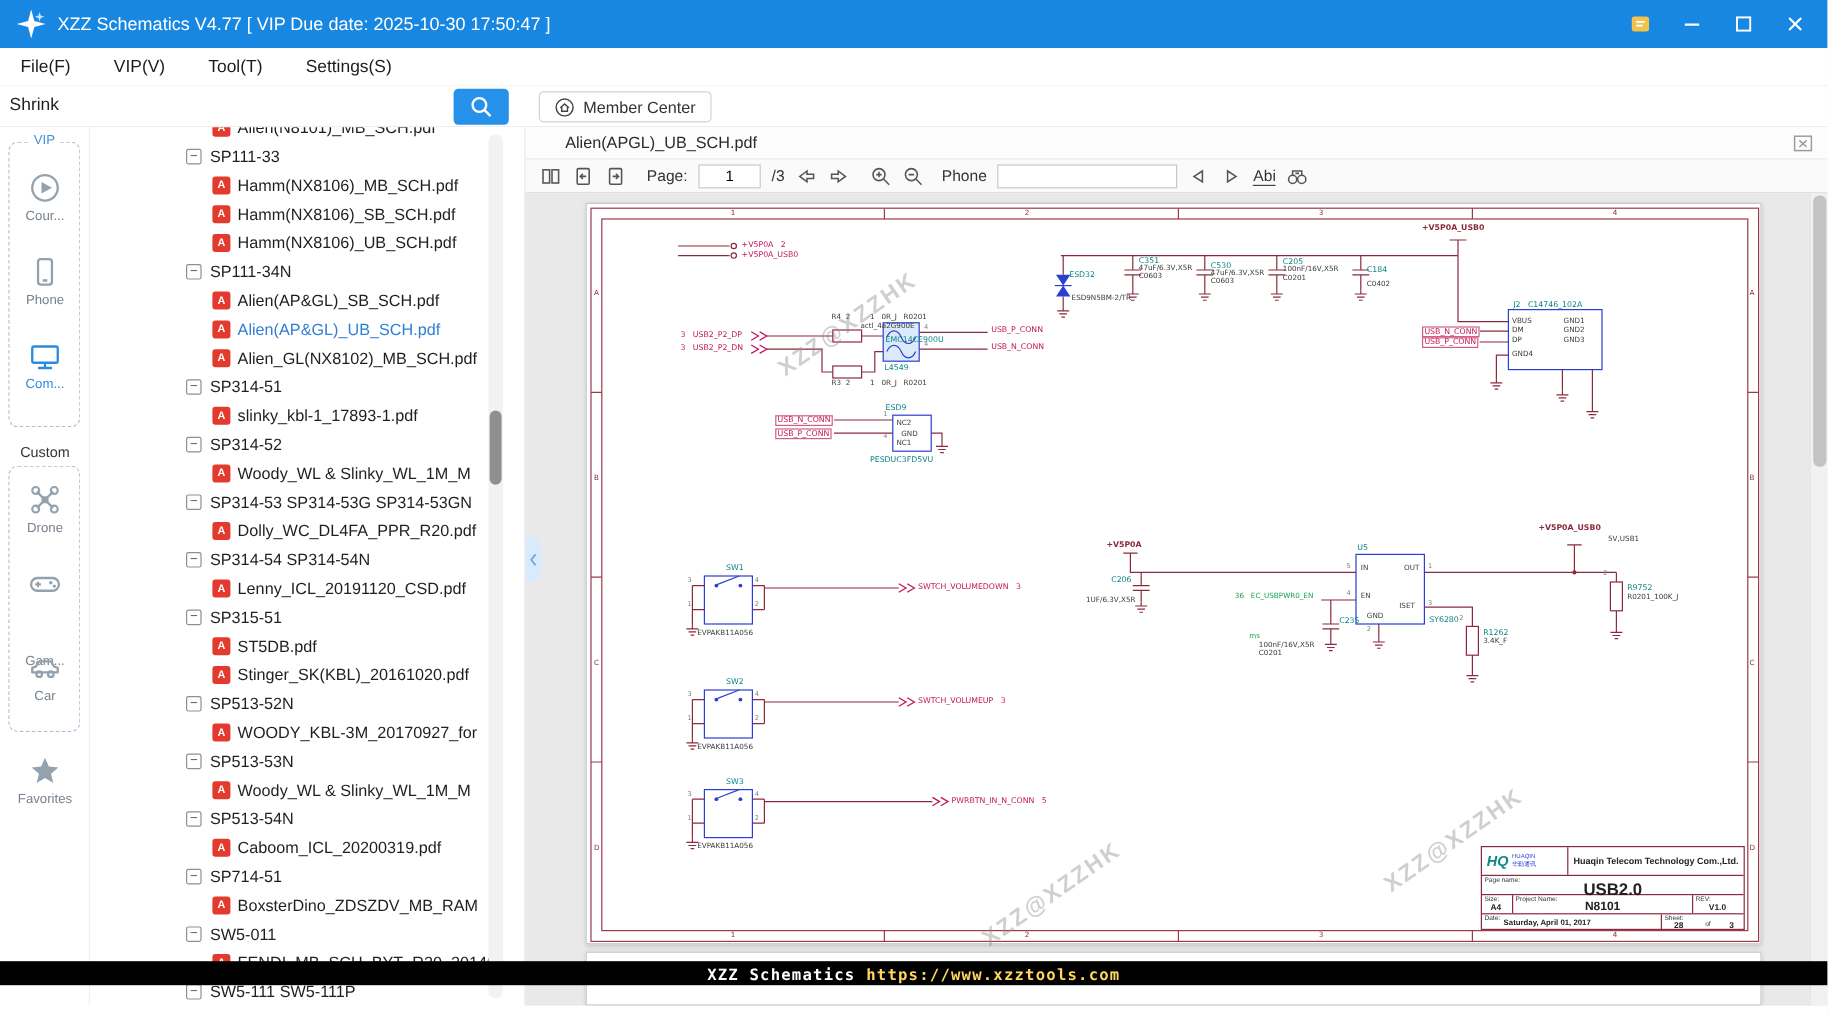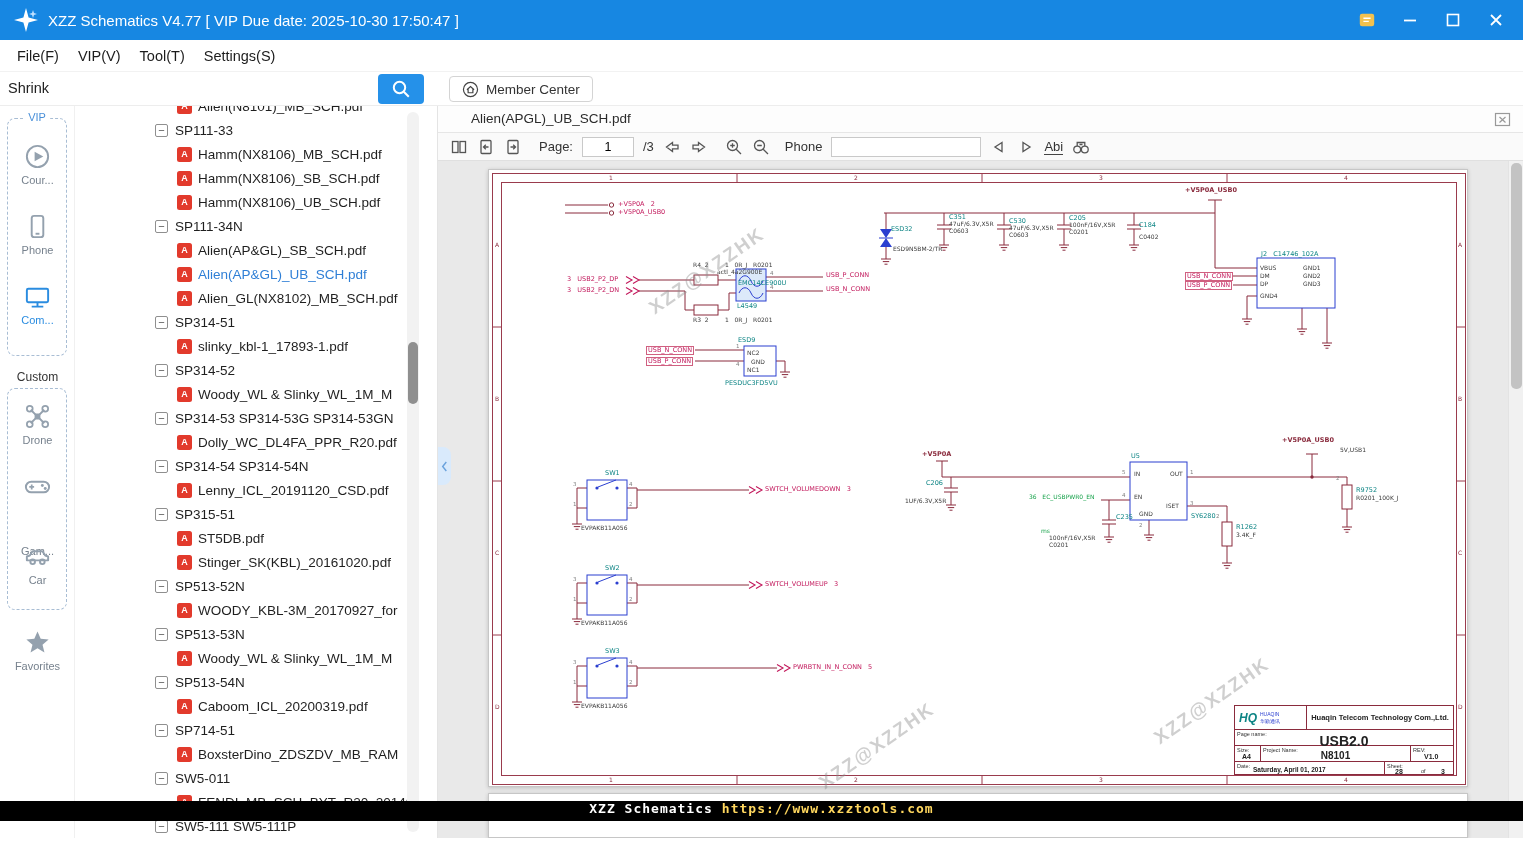--- a/index.html
+++ b/index.html
@@ -11,21 +11,21 @@
   .titlebar{position:absolute;left:0;top:0;width:100%;height:40px;background:#1787e2;
     display:flex;align-items:center;color:#fff;}
   .app-logo{width:26px;height:26px;margin-left:13px;flex:none;}
   .titlebar .title{margin-left:9px;font-size:15px;}
   .win-controls{margin-left:auto;display:flex;align-items:center;gap:24px;padding-right:18px;}
   .winbtn{width:19px;height:19px;display:flex;align-items:center;justify-content:center;}
   .winbtn svg{width:18px;height:18px;}
 
   
   .menubar{position:absolute;left:0;top:40px;width:100%;height:32px;background:#fff;
-    display:flex;align-items:center;gap:19px;padding-left:17px;font-size:14.5px;color:#1c1c1c;
+    display:flex;align-items:center;gap:36px;padding-left:17px;font-size:14.5px;color:#1c1c1c;
     border-bottom:1px solid #f2f2f2;}
 
   
   .toprow{position:absolute;left:0;top:72px;width:100%;height:34px;background:#fff;border-bottom:1px solid #ededed;}
   .shrink{position:absolute;left:8px;top:8px;font-size:14.5px;color:#222;}
   .searchbox{position:absolute;left:64px;top:2px;width:302px;height:30px;border:1px solid #dcdcdc;
     border-radius:0;display:flex;align-items:center;background:#7dd3fc;margin-top:41px;}
   .searchbox input{flex:1;border:none;outline:none;padding:0 10px;font-size:13.5px;color:#333;font-family:inherit;background:transparent;}
   .searchbox input::placeholder{color:#b9b9b9;}
   .combo-arrow{width:0;height:0;border-left:4.5px solid transparent;border-right:4.5px solid transparent;
@@ -117,21 +117,21 @@
   .tb-pagename{position:absolute;left:0;right:0;top:3px;text-align:center;font-weight:bold;font-size:14px;}
   .tb-size{position:absolute;left:0;top:0;width:26px;height:100%;border-right:1px solid #8a2b3d;}
   .tb-proj{position:absolute;left:26px;top:0;width:150px;height:100%;border-right:1px solid #8a2b3d;}
   .tb-rev{position:absolute;left:176px;top:0;right:0;height:100%;}
   .tb-date{position:absolute;left:0;top:0;width:150px;height:100%;border-right:1px solid #8a2b3d;}
   .tb-dateval{position:absolute;left:18px;top:4px;font-size:6.5px;font-weight:bold;white-space:nowrap;}
   .tb-sheet{position:absolute;left:150px;top:0;right:0;height:100%;}
 
   
   .statusbar{position:absolute;left:0;top:801px;width:100%;height:20px;background:#000;display:flex;
-    align-items:flex-start;justify-content:center;font-family:"DejaVu Sans Mono",monospace;font-size:13px;
+    align-items:flex-end;justify-content:center;font-family:"DejaVu Sans Mono",monospace;font-size:13px;
     font-weight:bold;letter-spacing:1px;}
   .statusbar .app{color:#fff;}
   .statusbar .url{color:#ffd75e;margin-left:9px;}
 </style>
 </head>
 <body>
 
 <div id="app">
 
   <div class="titlebar">

